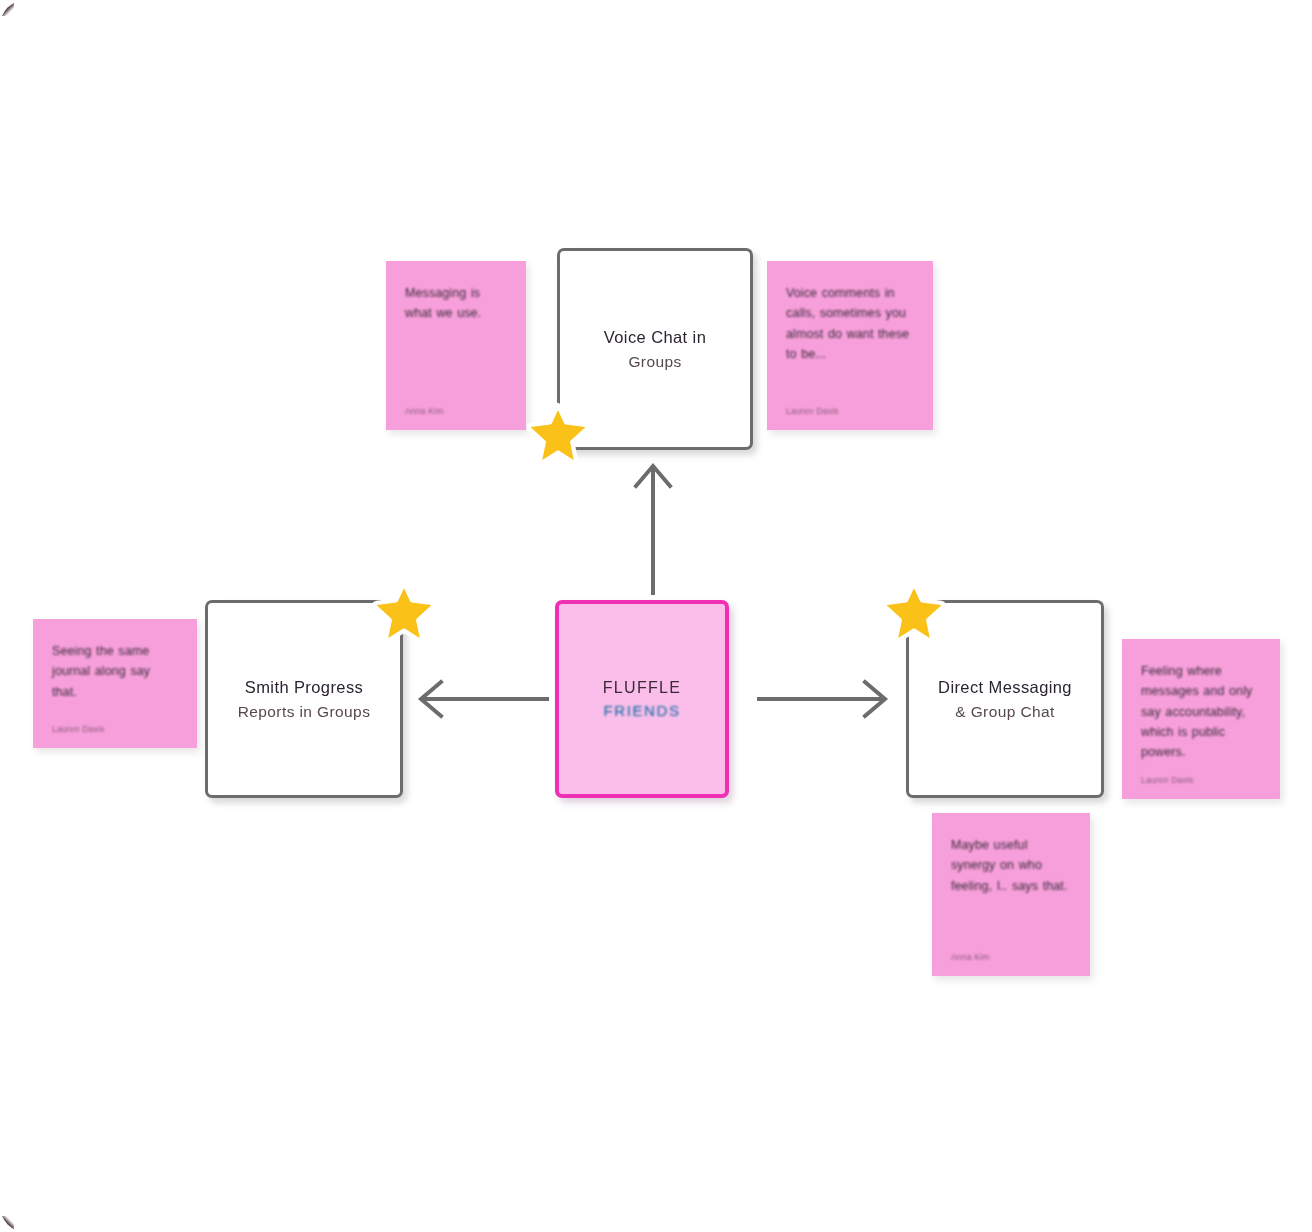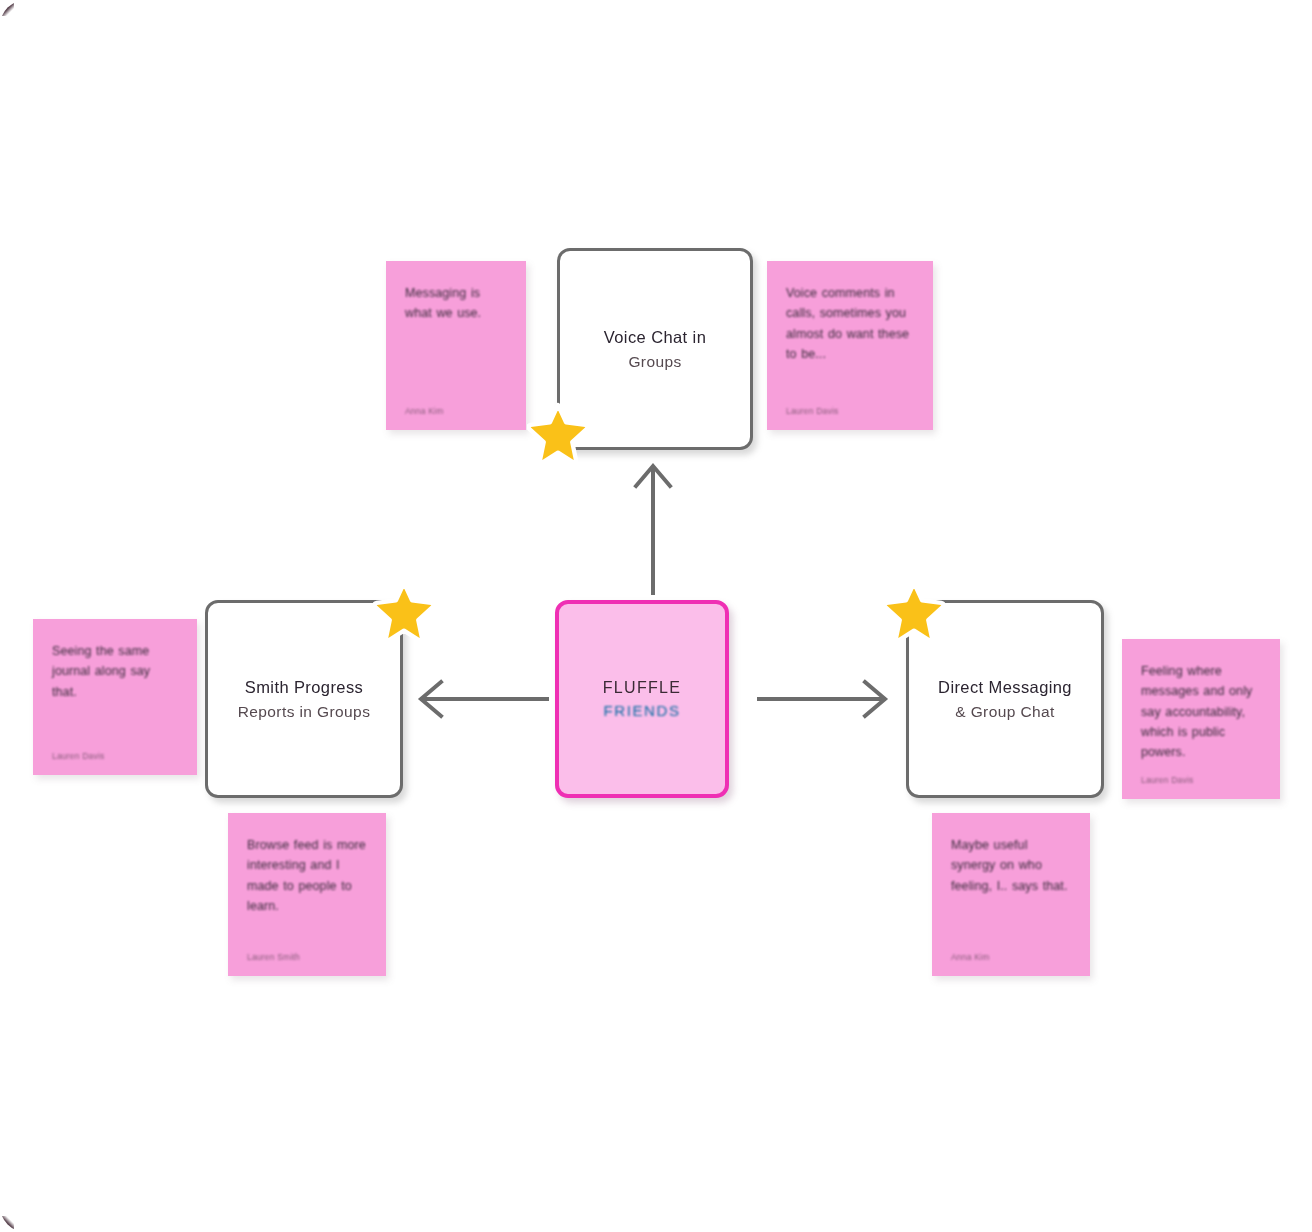--- a/index.html
+++ b/index.html
@@ -66,21 +66,21 @@
   }
 
   
   .node {
     position: absolute;
     box-sizing: border-box;
     display: flex;
     flex-direction: column;
     align-items: center;
     justify-content: center;
-    border-radius: 13px;
+    border-radius: 7px;
     text-align: center;
   }
   .node-plain {
     background: #ffffff;
     border: 3.5px solid #6c6c6c;
     box-shadow: 4px 5px 6px rgba(120,120,120,0.28);
   }
   .node-center {
     background: #FBBEEA;
     border: 4px solid #EF2FB4;
@@ -156,29 +156,25 @@
   <div class="sticky" style="left:386px; top:261px; width:140px; height:169px;">
     <div class="sticky-text">Messaging is what we use.</div>
     <div class="sticky-author">Anna Kim</div>
   </div>
 
   <div class="sticky" style="left:767px; top:261px; width:166px; height:169px;">
     <div class="sticky-text">Voice comments in calls, sometimes you almost do want these to be...</div>
     <div class="sticky-author">Lauren Davis</div>
   </div>
 
-  <div class="sticky" style="left:33px; top:619px; width:164px; height:156px;">
+  <div class="sticky" style="left:33px; top:619px; width:164px; height:129px;">
     <div class="sticky-text">Seeing the same journal along say that.</div>
     <div class="sticky-author">Lauren Davis</div>
   </div>
 
-  <div class="sticky" style="left:228px; top:813px; width:158px; height:163px;">
-    <div class="sticky-text">Browse feed is more interesting and I made to people to learn.</div>
-    <div class="sticky-author">Lauren Smith</div>
-  </div>
 
   <div class="sticky" style="left:1122px; top:619px; width:158px; height:160px;margin-top:20px;">
     <div class="sticky-text">Feeling where messages and only say accountability, which is public powers.</div>
     <div class="sticky-author">Lauren Davis</div>
   </div>
 
   <div class="sticky" style="left:932px; top:813px; width:158px; height:163px;">
     <div class="sticky-text">Maybe useful synergy on who feeling, I.. says that.</div>
     <div class="sticky-author">Anna Kim</div>
   </div>

